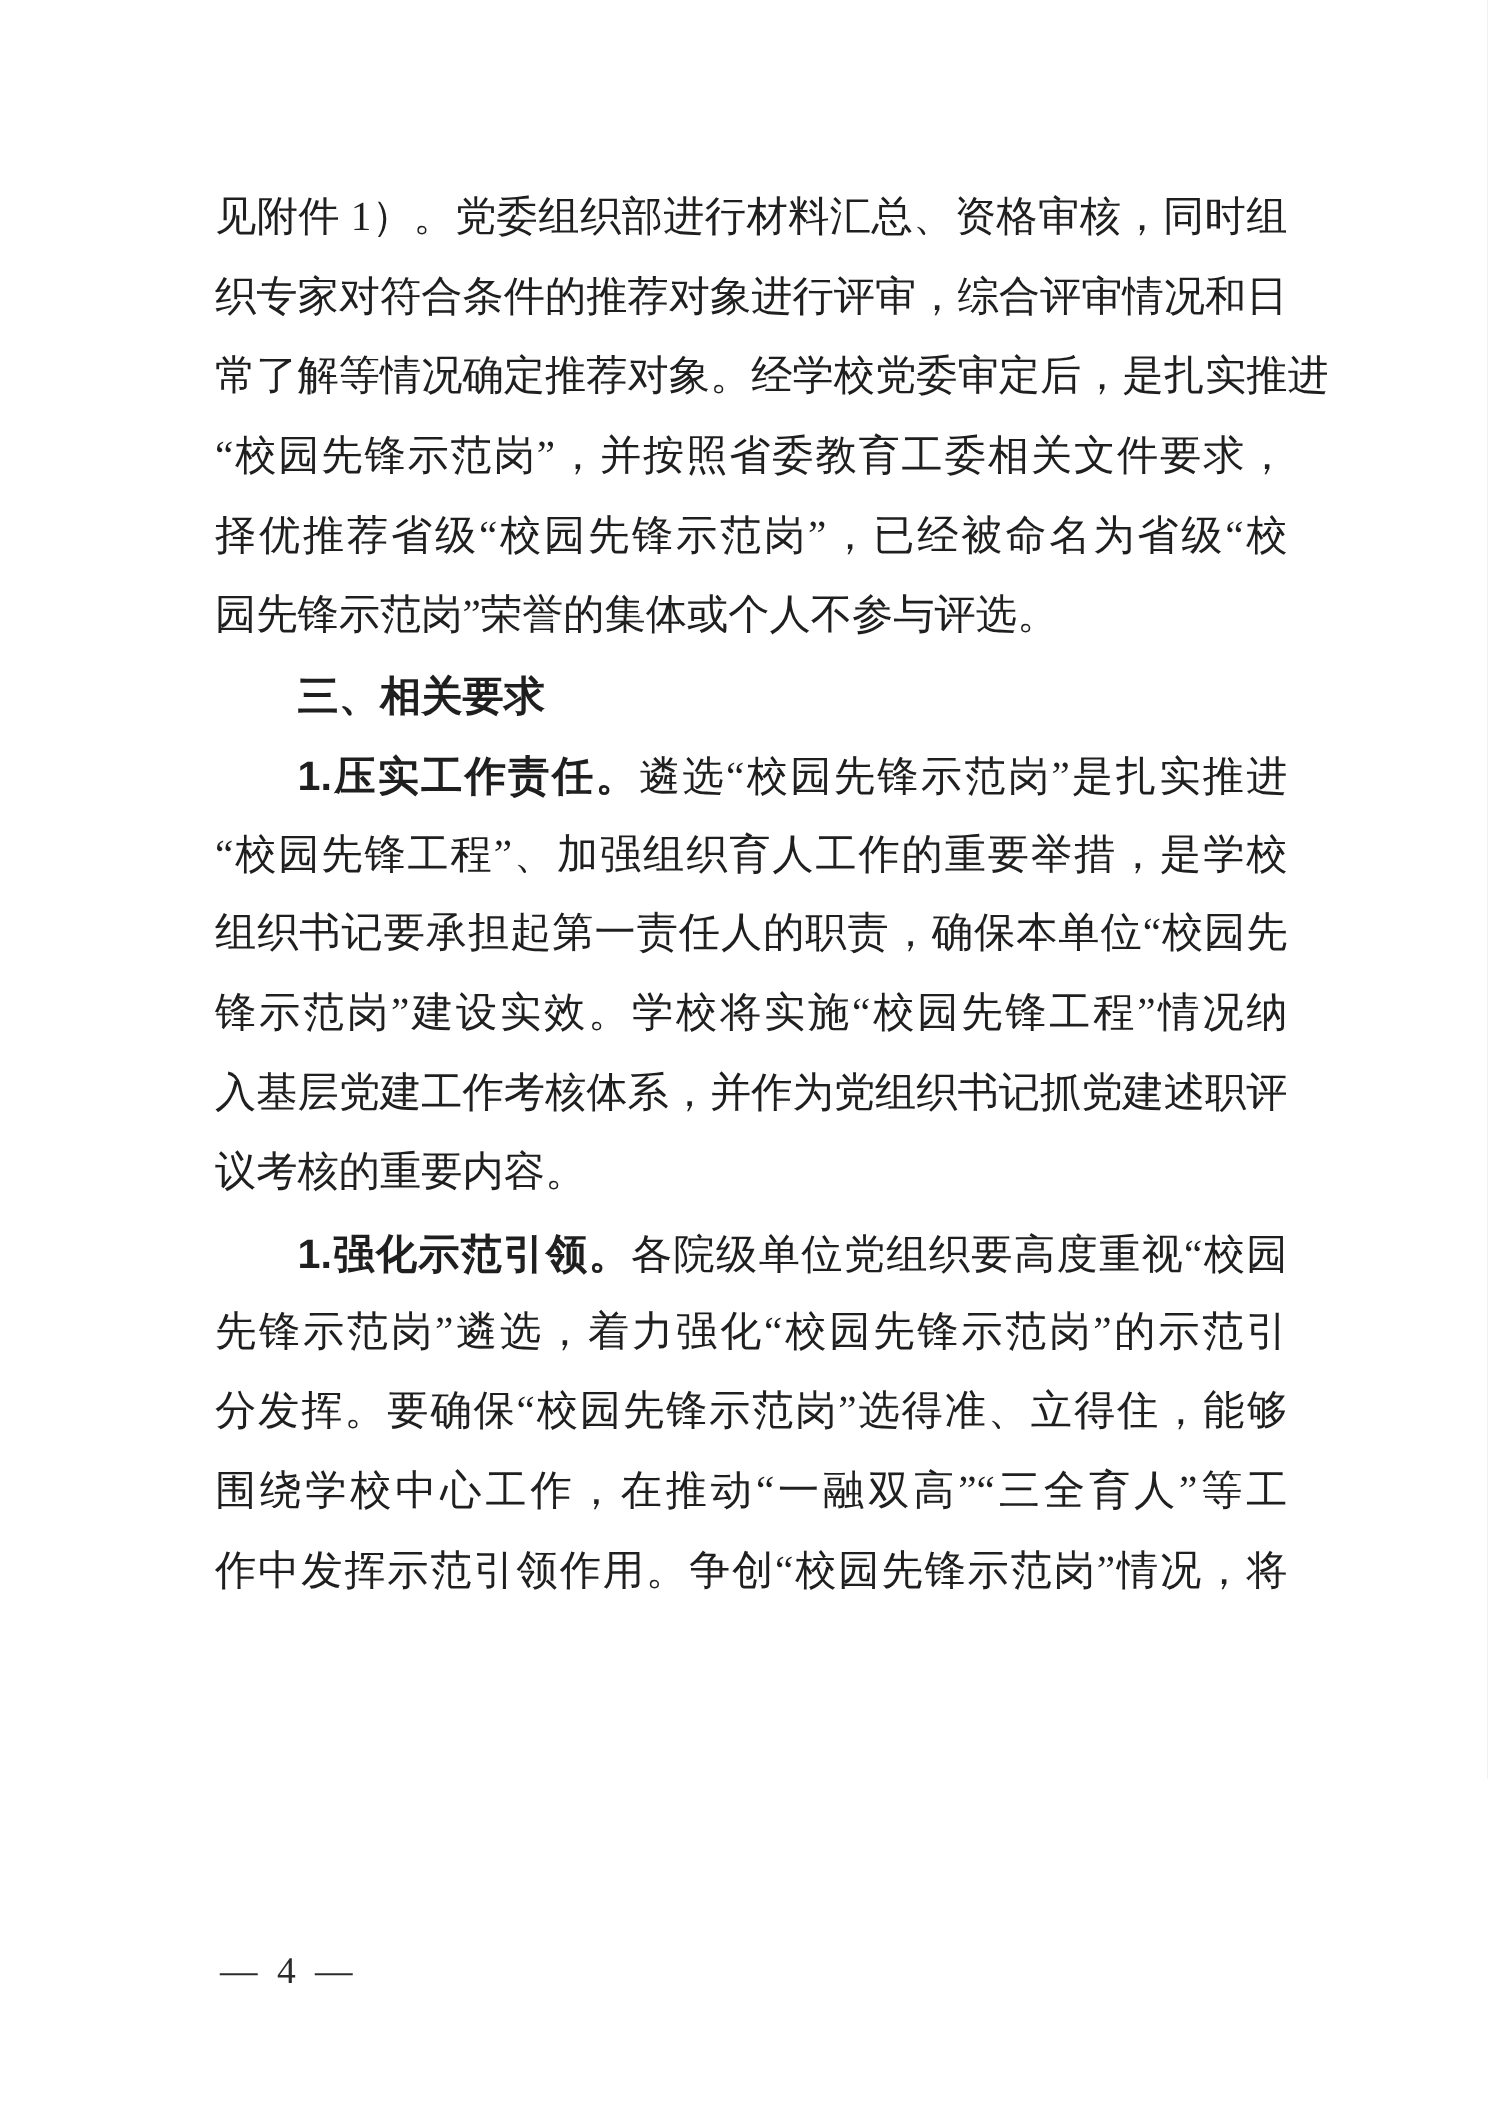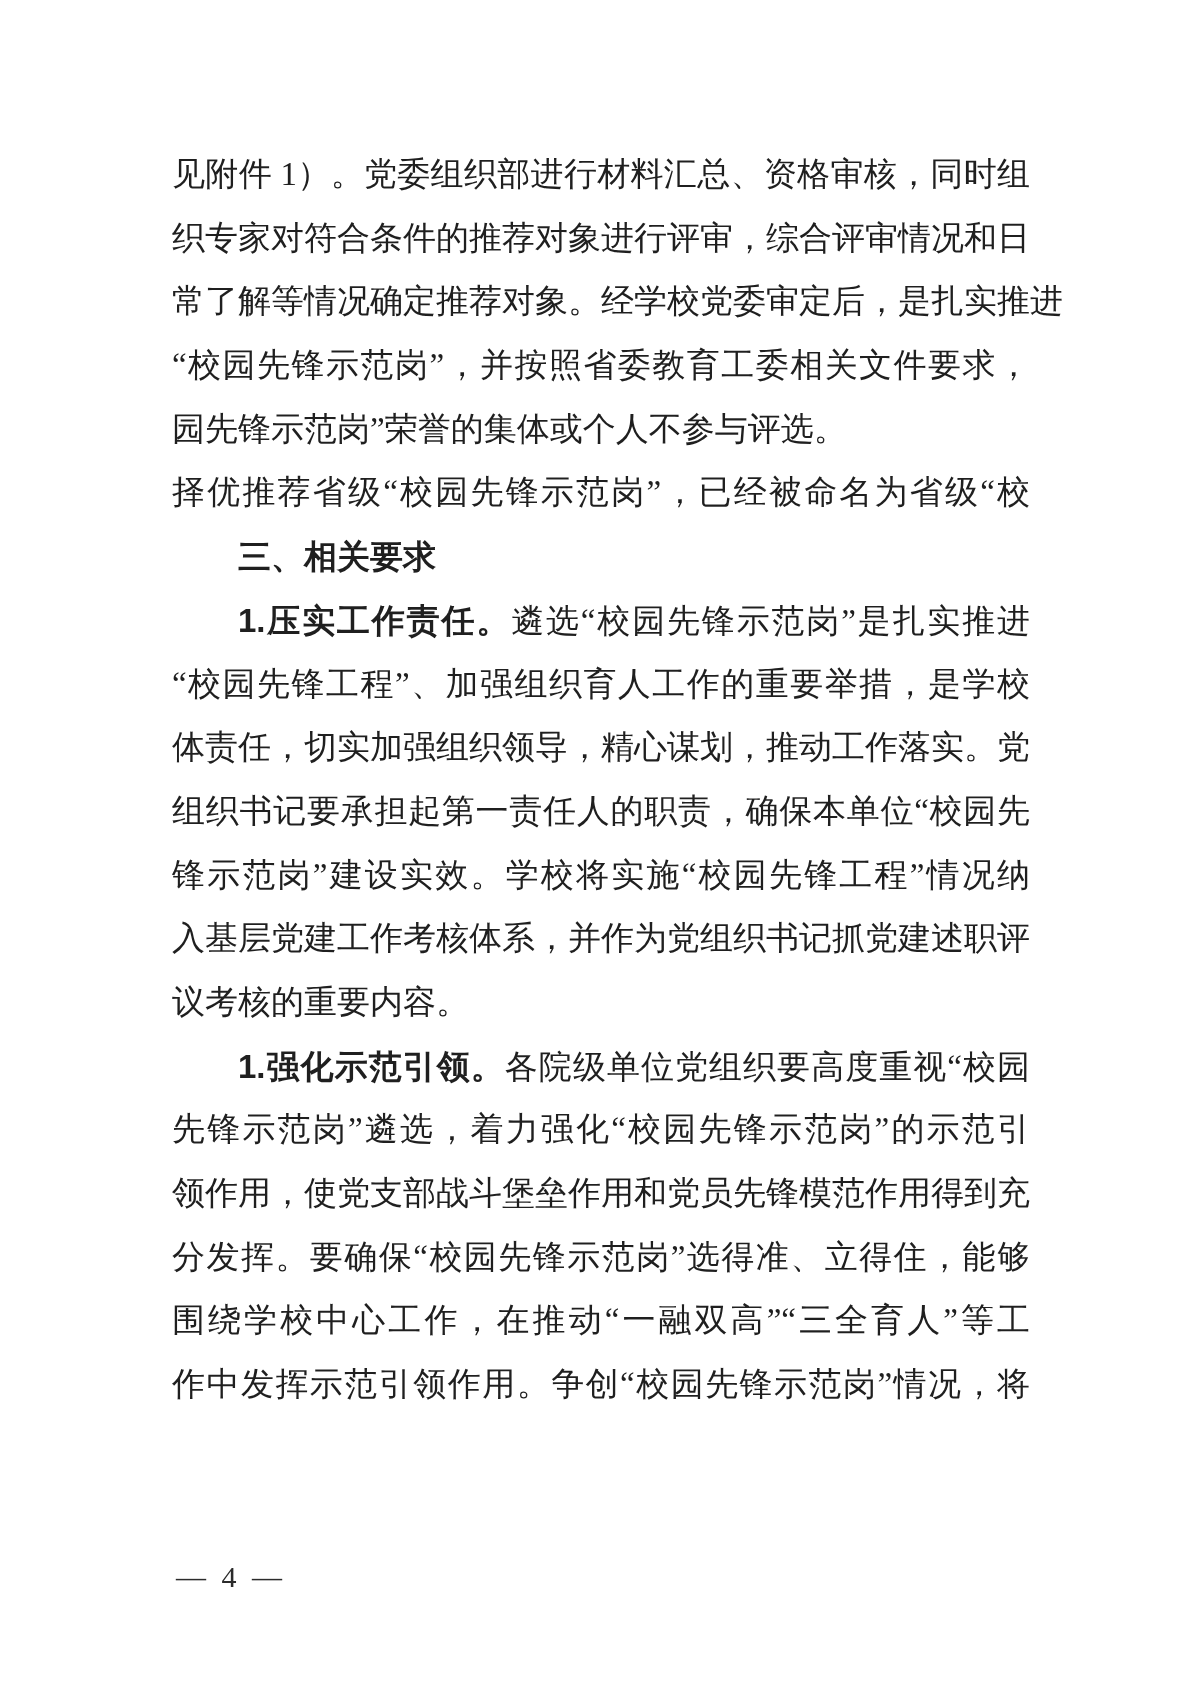--- a/index.html
+++ b/index.html
@@ -53,32 +53,30 @@
 </style>
 </head>
 <body>
 
 <div class="page">
   <div class="doc-body">
       <div class="line j"><span>见附件 1）。党委组织部进行材料汇总、资格审核，同时组</span></div>
       <div class="line j"><span>织专家对符合条件的推荐对象进行评审，综合评审情况和日</span></div>
       <div class="line j"><span>常了解等情况确定推荐对象。经学校党委审定后，是扎实推进</span></div>
       <div class="line j"><span>“校园先锋示范岗”，并按照省委教育工委相关文件要求，</span></div>
+      <div class="line j"><span>择优推荐省级“校园先锋示范岗”，已经被命名为省级“校</span></div>
       <div class="line"><span>园先锋示范岗”荣誉的集体或个人不参与评选。</span></div>
-      <div class="line j"><span>择优推荐省级“校园先锋示范岗”，已经被命名为省级“校</span></div>
       <div class="line i2"><span class="b">三、相关要求</span></div>
       <div class="line i2 j"><span class="b">1.压实工作责任。</span><span>遴选“校园先锋示范岗”是扎实推进</span></div>
       <div class="line j"><span>“校园先锋工程”、加强组织育人工作的重要举措，是学校</span></div>
-      <div class="line j"><span>体责任，切实加强组织领导，精心谋划，推动工作落实。党</span></div>
       <div class="line j"><span>组织书记要承担起第一责任人的职责，确保本单位“校园先</span></div>
       <div class="line j"><span>锋示范岗”建设实效。学校将实施“校园先锋工程”情况纳</span></div>
       <div class="line j"><span>入基层党建工作考核体系，并作为党组织书记抓党建述职评</span></div>
       <div class="line"><span>议考核的重要内容。</span></div>
       <div class="line i2 j"><span class="b">1.强化示范引领。</span><span>各院级单位党组织要高度重视“校园</span></div>
       <div class="line j"><span>先锋示范岗”遴选，着力强化“校园先锋示范岗”的示范引</span></div>
-      <div class="line j"><span>领作用，使党支部战斗堡垒作用和党员先锋模范作用得到充</span></div>
       <div class="line j"><span>分发挥。要确保“校园先锋示范岗”选得准、立得住，能够</span></div>
       <div class="line j"><span>围绕学校中心工作，在推动“一融双高”“三全育人”等工</span></div>
       <div class="line j"><span>作中发挥示范引领作用。争创“校园先锋示范岗”情况，将</span></div>
     </div>
 
   <div class="page-footer">— 4 —</div>
 </div>
 
 </body></html>

